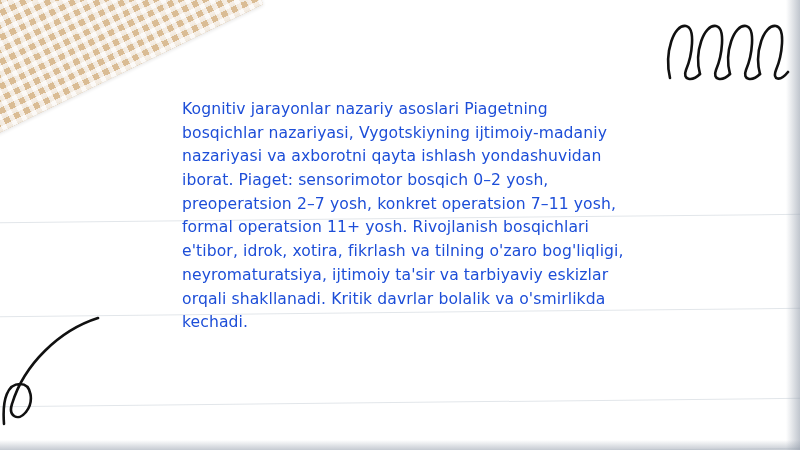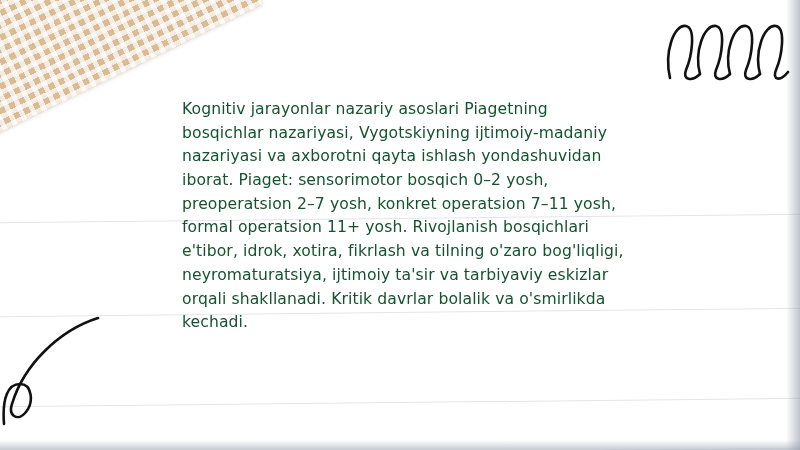--- a/index.html
+++ b/index.html
@@ -97,21 +97,21 @@
     bottom: 18px;
     width: 110px;
     height: 120px;
   }
 
   .body-text {
     position: absolute;
     left: 182px;
     top: 98px;
     width: 446px;
-    color: #14532d;
+    color: #1d4ed8;
     font-size: 15.6px;
     line-height: 1.52;
     letter-spacing: 0.1px;
     white-space: pre-wrap;
   }
 </style>
 </head>
 <body>
 
 <div class="slide">

